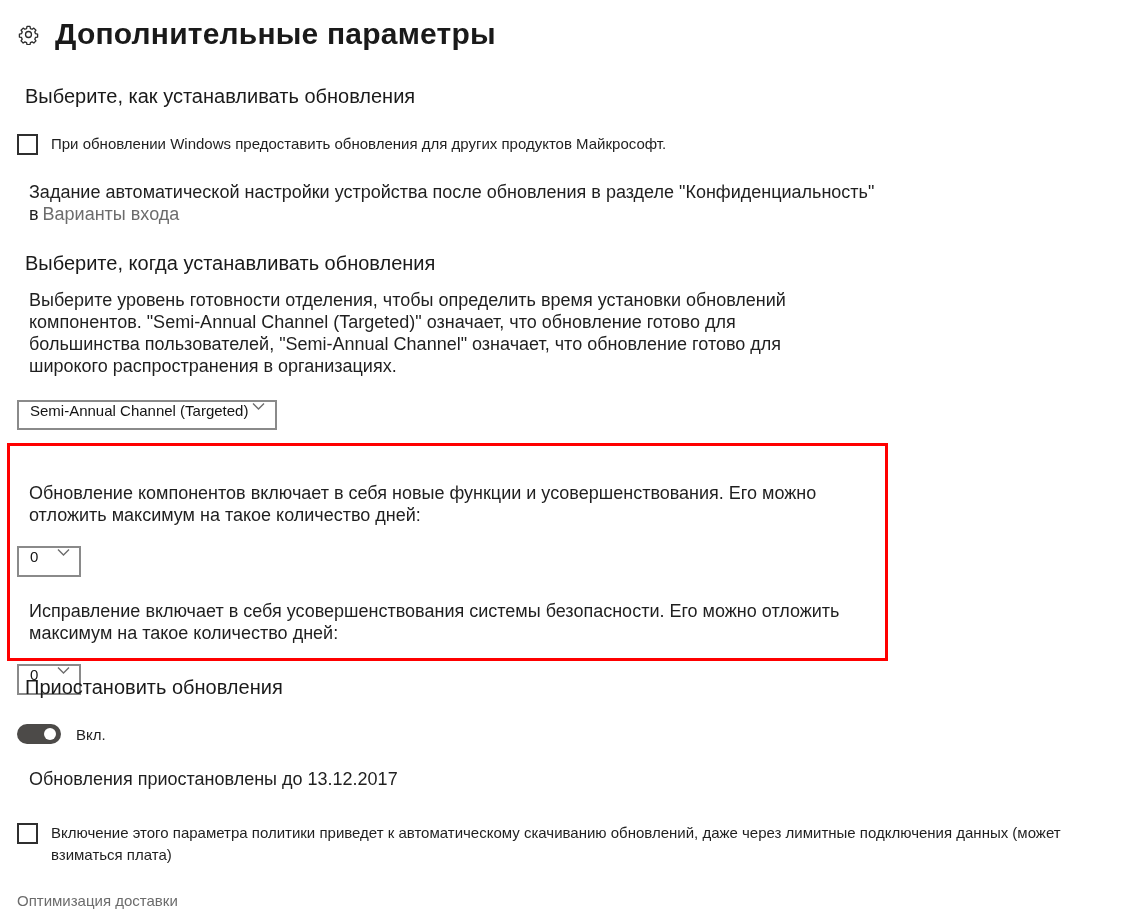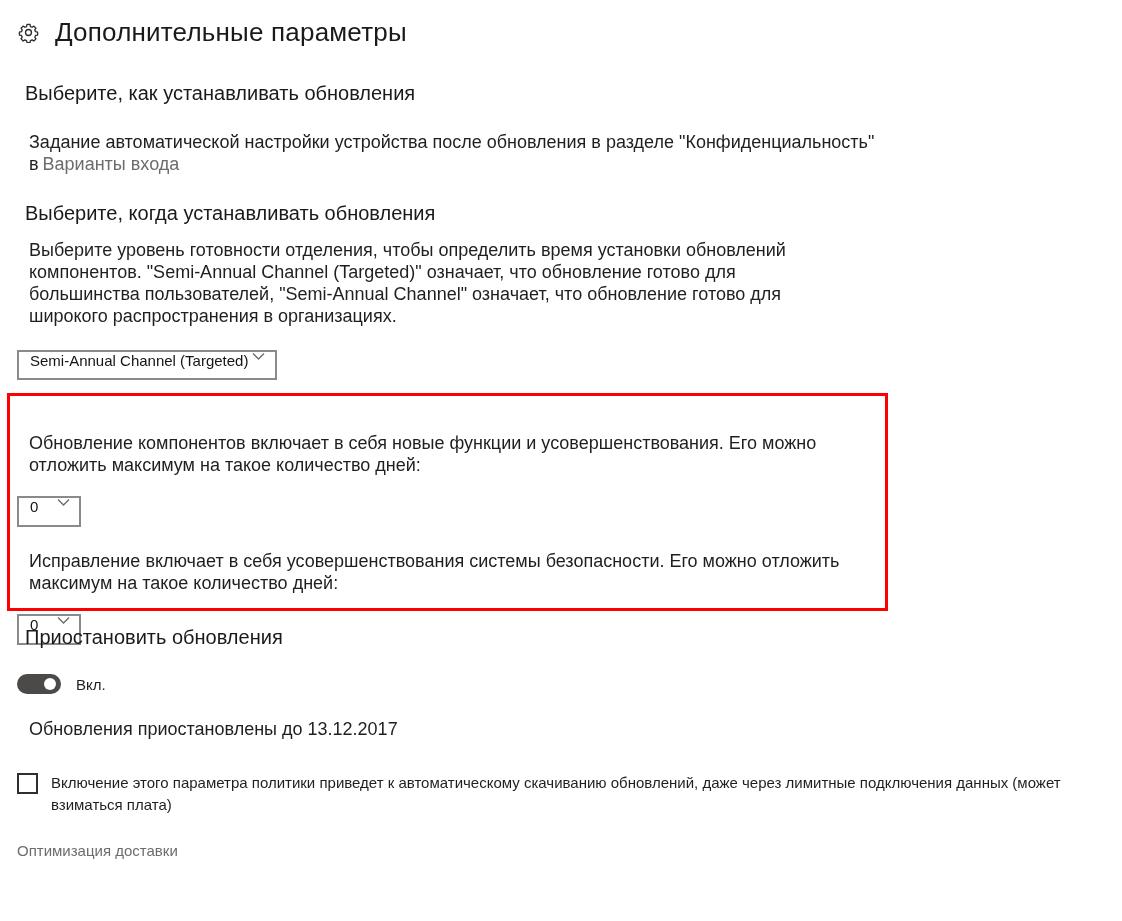--- a/index.html
+++ b/index.html
@@ -19,22 +19,22 @@
   }
   .hdr {
     display: flex;
     align-items: center;
     gap: 16px;
     padding-top: 17px;
   }
   .hdr .gear { display: inline-flex; color: #2b2b2b; margin-left: 1px; }
   h1 {
     margin: 0;
-    font-size: 26px;
-    font-weight: 400;
+    font-size: 30px;
+    font-weight: 700;
     color: #1a1a1a;
     letter-spacing: 0.2px;
   }
   h2 {
     margin: 8px;
     font-size: 20px;
     font-weight: 400;
     color: #1a1a1a;
   }
   .h2-how   { margin-top: 34px; }
@@ -152,20 +152,24 @@
       <svg width="21" height="21" viewBox="0 0 24 24" fill="none" stroke="currentColor" stroke-width="1.5" stroke-linejoin="round">
         <circle cx="12" cy="12" r="3.4"></circle>
         <path d="M10.3 2.8h3.4l.5 2.4 1.9.8 2-1.3 2.4 2.4-1.3 2 .8 1.9 2.4.5v3.4l-2.4.5-.8 1.9 1.3 2-2.4 2.4-2-1.3-1.9.8-.5 2.4h-3.4l-.5-2.4-1.9-.8-2 1.3-2.4-2.4 1.3-2-.8-1.9-2.4-.5v-3.4l2.4-.5.8-1.9-1.3-2 2.4-2.4 2 1.3 1.9-.8z"></path>
       </svg>
     </span>
     <h1>Дополнительные параметры</h1>
   </div>
 
   <h2 class="h2-how">Выберите, как устанавливать обновления</h2>
 
+  <label class="check-row">
+    <span class="checkbox"></span>
+    <span class="check-label">При обновлении Windows предоставить обновления для других продуктов Майкрософт.</span>
+  </label>
 
   <p class="privacy-line"><span>Задание автоматической настройки устройства после обновления в разделе "Конфиденциальность" в</span><a class="link-gray">Варианты входа</a></p>
 
   <h2 class="h2-when">Выберите, когда устанавливать обновления</h2>
 
   <p class="desc-when">Выберите уровень готовности отделения, чтобы определить время установки обновлений компонентов. "Semi-Annual Channel (Targeted)" означает, что обновление готово для большинства пользователей, "Semi-Annual Channel" означает, что обновление готово для широкого распространения в организациях.</p>
 
   <div class="select select-channel">
     <span>Semi-Annual Channel (Targeted)</span>
     <span class="chev">

